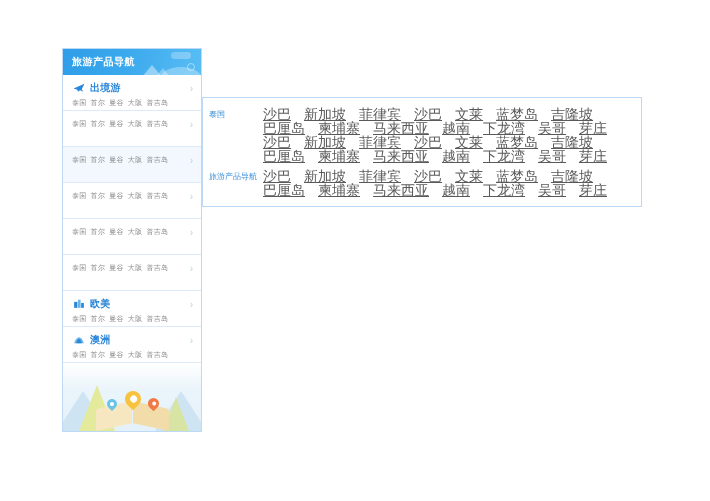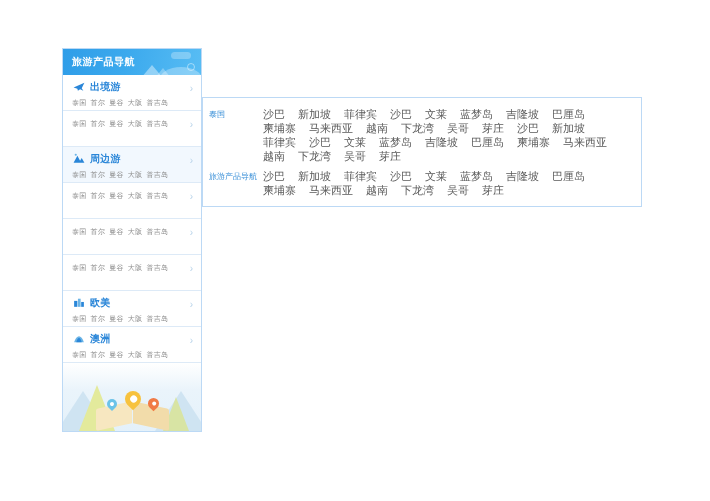--- a/index.html
+++ b/index.html
@@ -99,20 +99,21 @@
     box-sizing: border-box;
     border-bottom: 1px solid #ddeaf7;
     padding: 5px 9px 0 9px;
     cursor: pointer;
     background: #ffffff;
   }
   .nav-item.active { background: #f2f8fe; }
 
   .nav-top {
     display: flex;
+    align-items: center;
     gap: 4px;
     height: 15px;
   }
   .nav-icon {
     width: 14px; height: 13px;
     flex: 0 0 14px;
     display: block;
   }
   .nav-label {
     font-size: 10px;
@@ -237,26 +238,27 @@
     cursor: pointer;
   }
 
   .group-cities {
     flex: 1 1 auto;
     display: flex;
     flex-wrap: wrap;
     align-content: flex-start;
   }
   .city {
-    font-size: 11px;
+    font-size: 14px;
     color: #5a5a5a;
     line-height: 14px;
     margin-right: 13px;
     white-space: nowrap;
     cursor: pointer;
+    text-decoration: underline;
   }
 </style>
 </head>
 <body>
 
 <div id="root">
 
   <div class="sidebar">
 
     <div class="sidebar-header">
@@ -280,27 +282,20 @@
         <div class="nav-sub"><span>泰国</span><span>首尔</span><span>曼谷</span><span>大阪</span><span>普吉岛</span></div>
         <span class="nav-arrow">›</span>
       </li>
 
       <li class="nav-item">
         <div class="nav-sub"><span>泰国</span><span>首尔</span><span>曼谷</span><span>大阪</span><span>普吉岛</span></div>
         <span class="nav-arrow">›</span>
       </li>
 
       <li class="nav-item active">
-        <div class="nav-top">
-          <svg class="nav-icon" viewBox="0 0 24 24">
-            <path d="M2 20l7-13 5 9 3-5 5 9H2z" fill="#2a86d8"></path>
-            <circle cx="6" cy="5" r="2" fill="#6bb4e6"></circle>
-          </svg>
-          <span class="nav-label">周边游</span>
-        </div>
         <div class="nav-sub"><span>泰国</span><span>首尔</span><span>曼谷</span><span>大阪</span><span>普吉岛</span></div>
         <span class="nav-arrow">›</span>
       </li>
 
       <li class="nav-item">
         <div class="nav-sub"><span>泰国</span><span>首尔</span><span>曼谷</span><span>大阪</span><span>普吉岛</span></div>
         <span class="nav-arrow">›</span>
       </li>
 
       <li class="nav-item">

